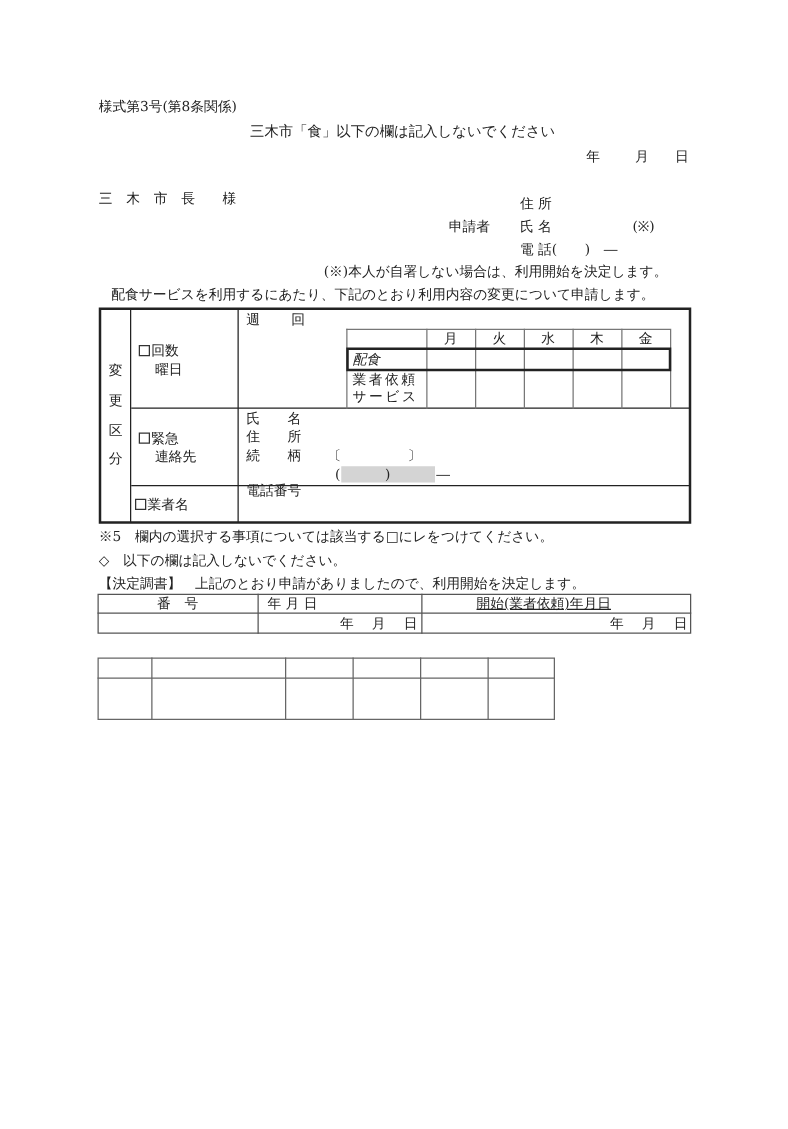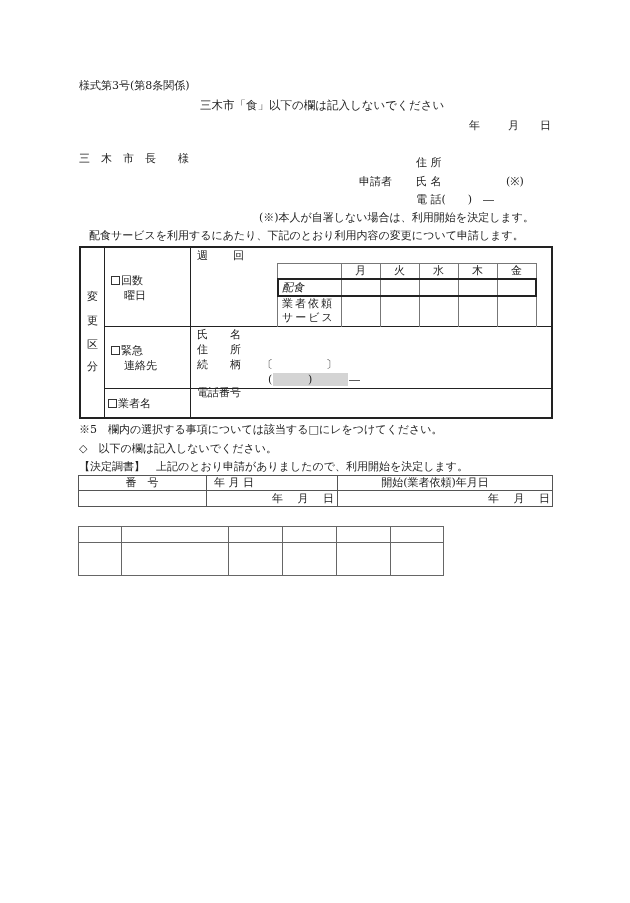--- a/index.html
+++ b/index.html
@@ -89,21 +89,21 @@
 <div class="abs" style="left:79px;top:423px;">※5　欄内の選択する事項については該当する□にレをつけてください。</div>
 <div class="abs" style="left:79px;top:442px;">◇　以下の欄は記入しないでください。</div>
 <div class="abs" style="left:79px;top:460px;">【決定調書】　上記のとおり申請がありましたので、利用開始を決定します。</div>
 
 <div class="box" style="left:78px;top:475px;width:475px;height:32px;border:1px solid #555;"></div>
 <div class="thin-h" style="left:78px;top:490px;width:475px;background:#555;"></div>
 <div class="thin-v" style="left:206px;top:475px;height:32px;background:#555;"></div>
 <div class="thin-v" style="left:337px;top:475px;height:32px;background:#555;"></div>
 <div class="abs c" style="left:78px;top:476px;width:128px;">番　号</div>
 <div class="abs" style="left:214px;top:476px;">年 月 日</div>
-<div class="abs c" style="left:337px;top:476px;width:196px;">開始(業者依頼)年月日</div>
+<div class="abs c" style="left:337px;top:476px;width:196px;text-decoration:underline;">開始(業者依頼)年月日</div>
 <div class="abs" style="left:272px;top:492px;">年　 月　 日</div>
 <div class="abs" style="left:488px;top:492px;">年　 月　 日</div>
 
 <div class="box" style="left:78px;top:526px;width:366px;height:50px;border:1px solid #666;"></div>
 <div class="thin-h" style="left:78px;top:542px;width:366px;background:#666;"></div>
 <div class="thin-v" style="left:121px;top:526px;height:50px;background:#666;"></div>
 <div class="thin-v" style="left:228px;top:526px;height:50px;background:#666;"></div>
 <div class="thin-v" style="left:282px;top:526px;height:50px;background:#666;"></div>
 <div class="thin-v" style="left:336px;top:526px;height:50px;background:#666;"></div>
 <div class="thin-v" style="left:390px;top:526px;height:50px;background:#666;"></div>

